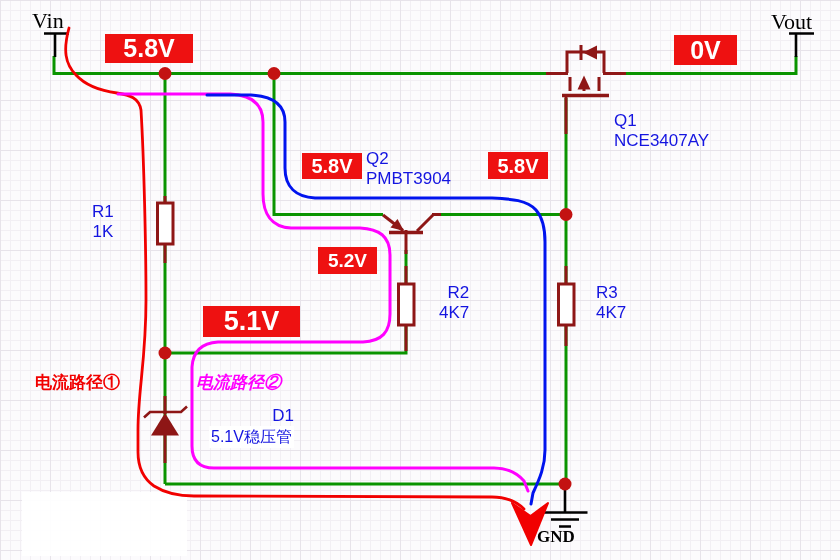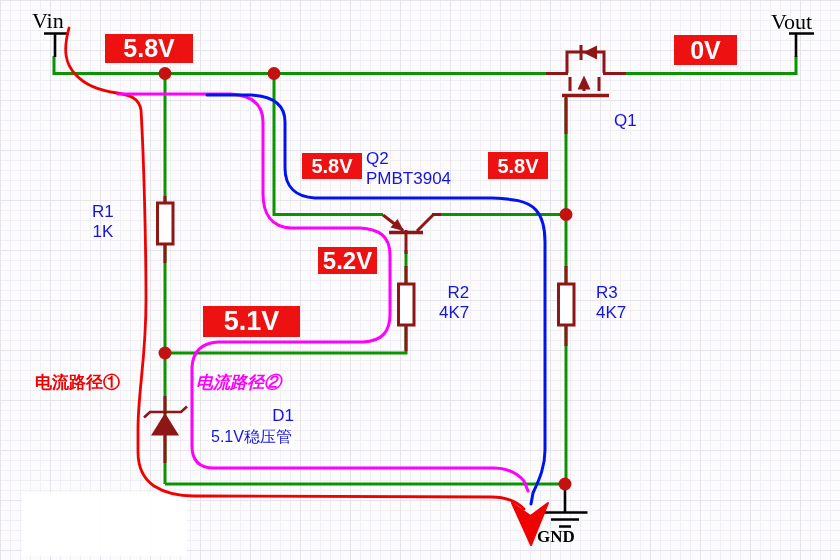--- a/index.html
+++ b/index.html
@@ -140,33 +140,34 @@
   </svg>
 
   <div class="term" style="left:32px;top:10px;">Vin</div>
   <div class="term" style="left:771px;top:11px;">Vout</div>
   <div class="term" style="left:537px;top:528px;font-size:17px;font-weight:bold;">GND</div>
 
   <div class="badge" style="left:105px;top:34px;width:88px;height:29px;font-size:25px;">5.8V</div>
   <div class="badge" style="left:674px;top:35px;width:63px;height:30px;font-size:25px;">0V</div>
   <div class="badge" style="left:302px;top:153px;width:60px;height:26px;font-size:20px;">5.8V</div>
   <div class="badge" style="left:488px;top:152px;width:60px;height:27px;font-size:20px;">5.8V</div>
-  <div class="badge" style="left:318px;top:247px;width:59px;height:27px;font-size:24px;">5.2V</div>
+  <div class="badge" style="left:318px;top:247px;width:59px;height:27px;font-size:19px;">5.2V</div>
   <div class="badge" style="left:203px;top:306px;width:97px;height:31px;font-size:27px;">5.1V</div>
 
   <div class="clabel" style="left:92px;top:202px;text-align:center;">
     <div>R1</div>
     <div>1K</div>
   </div>
   <div class="clabel" style="left:366px;top:149px;">
     <div>Q2</div>
     <div>PMBT3904</div>
   </div>
   <div class="clabel" style="left:614px;top:111px;">
     <div>Q1</div>
+    <div>NCE3407AY</div>
   </div>
   <div class="clabel" style="left:439px;top:283px;text-align:right;">
     <div>R2</div>
     <div>4K7</div>
   </div>
   <div class="clabel" style="left:596px;top:283px;">
     <div>R3</div>
     <div>4K7</div>
   </div>
   <div class="clabel" style="left:209px;top:406px;text-align:right;">

